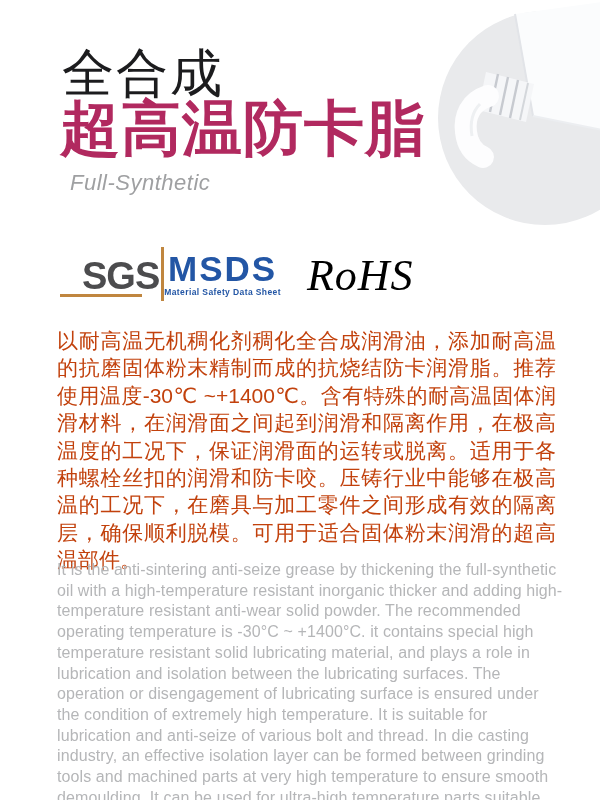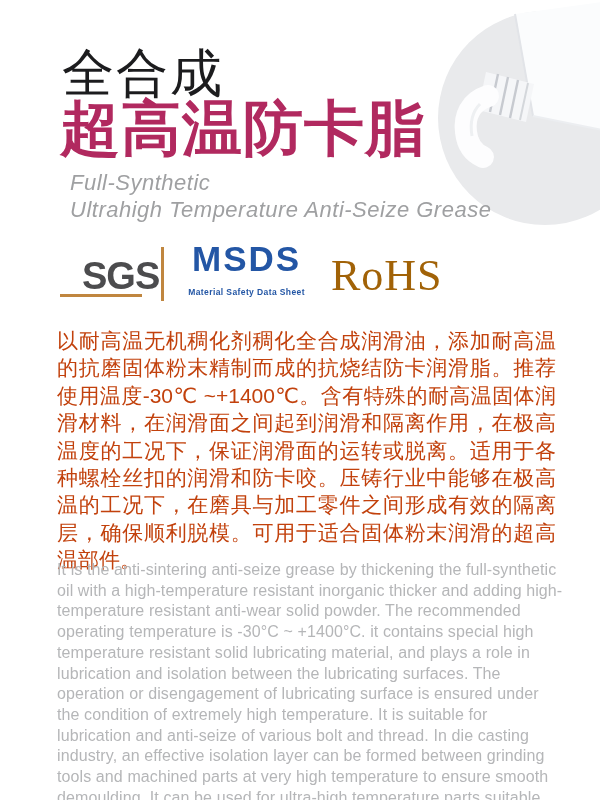--- a/index.html
+++ b/index.html
@@ -31,44 +31,44 @@
     margin-left:6px;
   }
 
   
   .cert-row{
     position:absolute;left:60px;top:250px;height:52px;
     display:flex;align-items:flex-end;
   }
   .cert-sgs{
     position:relative;height:50px;display:flex;align-items:flex-end;
-    padding:0 5px 7px 22px;margin-right:24px;
+    padding:0 5px 7px 22px;
   }
   .cert-sgs .sgs-text{
     font-size:38px;line-height:38px;font-weight:800;color:#4c4c4e;
     letter-spacing:-1px;
   }
   .sgs-underline{position:absolute;left:0;bottom:5px;width:82px;height:3px;background:#c0863f;}
   .sgs-vline{position:absolute;right:0;top:2px;bottom:1px;width:3px;background:#c0863f;}
   .cert-msds{
     display:flex;flex-direction:column;align-items:center;
-    margin-right:26px;padding-bottom:5px;gap:10px;
+    margin-right:26px;padding-bottom:5px;
   }
   .cert-msds .msds-text{
     font-size:35px;line-height:32px;font-weight:800;color:#2356a5;letter-spacing:2px;
   }
   .cert-msds .msds-subtext{
     font-size:8.5px;font-weight:700;color:#2356a5;letter-spacing:0.4px;margin-top:2px;
     white-space:nowrap;
     text-align:right;
   }
   .cert-rohs{
     font-family:"Liberation Serif","DejaVu Serif",serif;
-    font-size:44px;line-height:40px;font-weight:400;color:#a16207;
-    padding-bottom:6px;letter-spacing:1px;
+    font-size:44px;line-height:40px;font-weight:400;color:#000000;
+    padding-bottom:6px;letter-spacing:1px;font-style:italic;
   }
 
   
   .desc-cn{
     position:absolute;left:57px;top:306px;width:499px;
     font-size:21px;line-height:27.4px;color:#c2410c;
     text-align:justify;text-justify:inter-ideograph;
   }
   .desc-en{
     position:absolute;left:57px;top:544px;width:506px;
@@ -96,21 +96,20 @@
 
     <path d="M 68 96 C 50 102 44 116 46 132 C 47.5 146 54 153 63 157" stroke="#fdfdfe" stroke-width="22" stroke-linecap="round" fill="none"></path>
     <path d="M 60 104 C 52 112 50 124 52 136" stroke="#eef0f2" stroke-width="3" fill="none"></path>
   </svg>
 
   <div class="title-cn">全合成</div>
   <div class="title-highlight">超高温防卡脂</div>
 
   <div class="subtitle">
     <div>Full-Synthetic</div>
-    <div>Ultrahigh Temperature Anti-Seize Grease</div>
   </div>
 
   <div class="cert-row">
     <div class="cert-sgs">
       <span class="sgs-underline"></span>
       <span class="sgs-vline"></span>
       <span class="sgs-text">SGS</span>
     </div>
     <div class="cert-msds">
       <span class="msds-text">MSDS</span>

